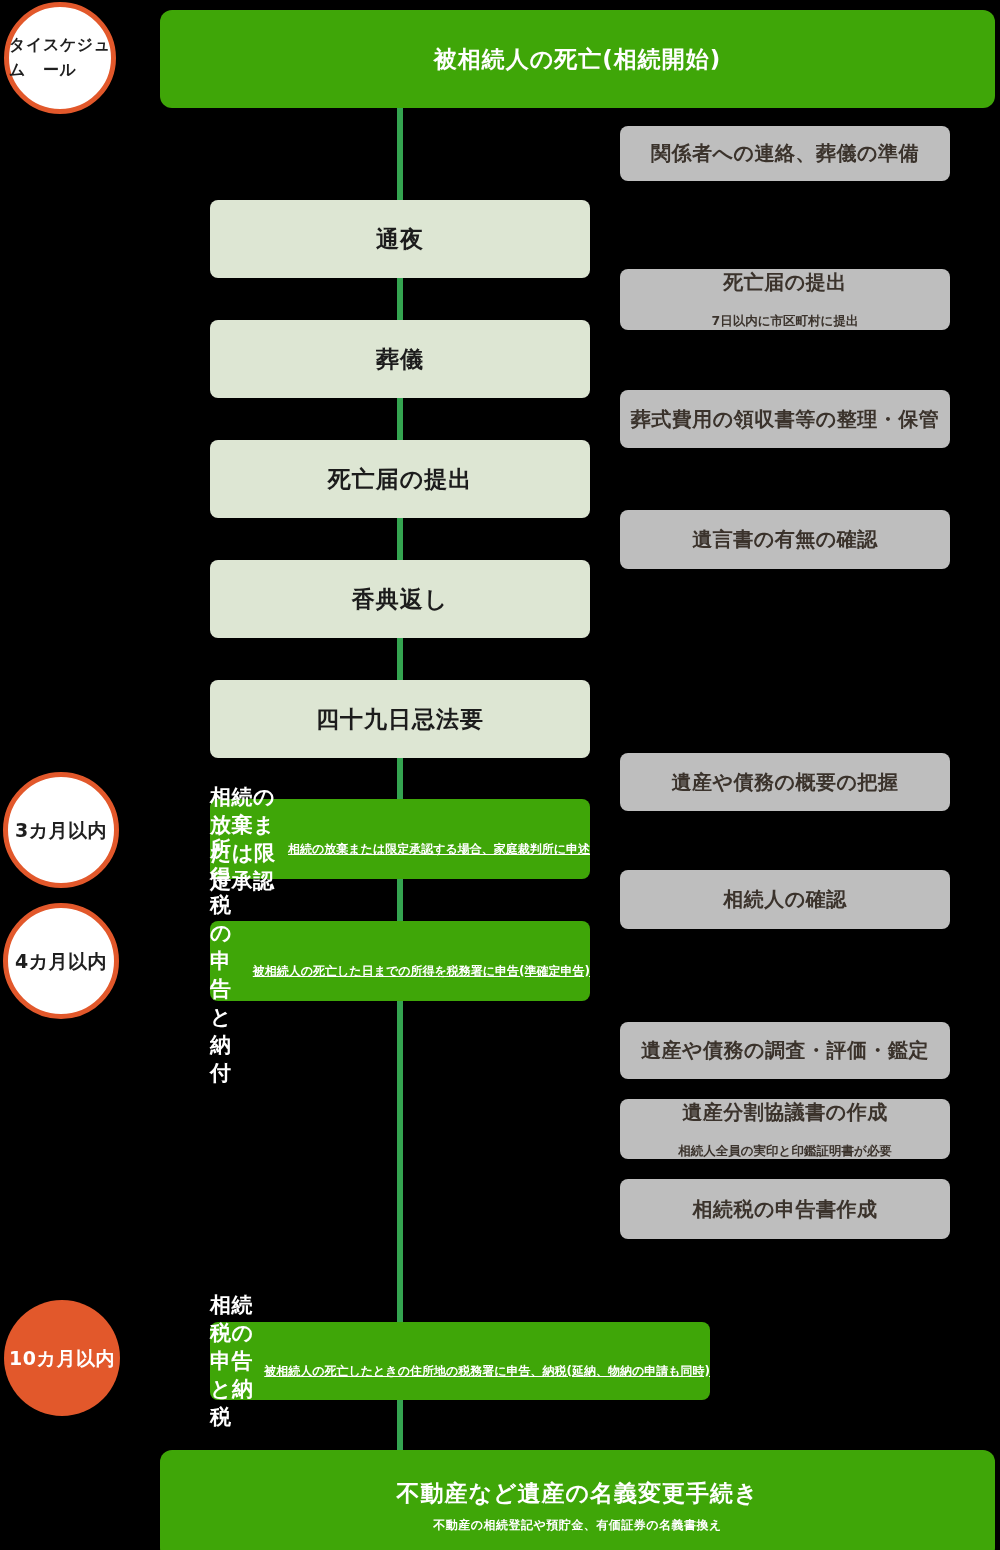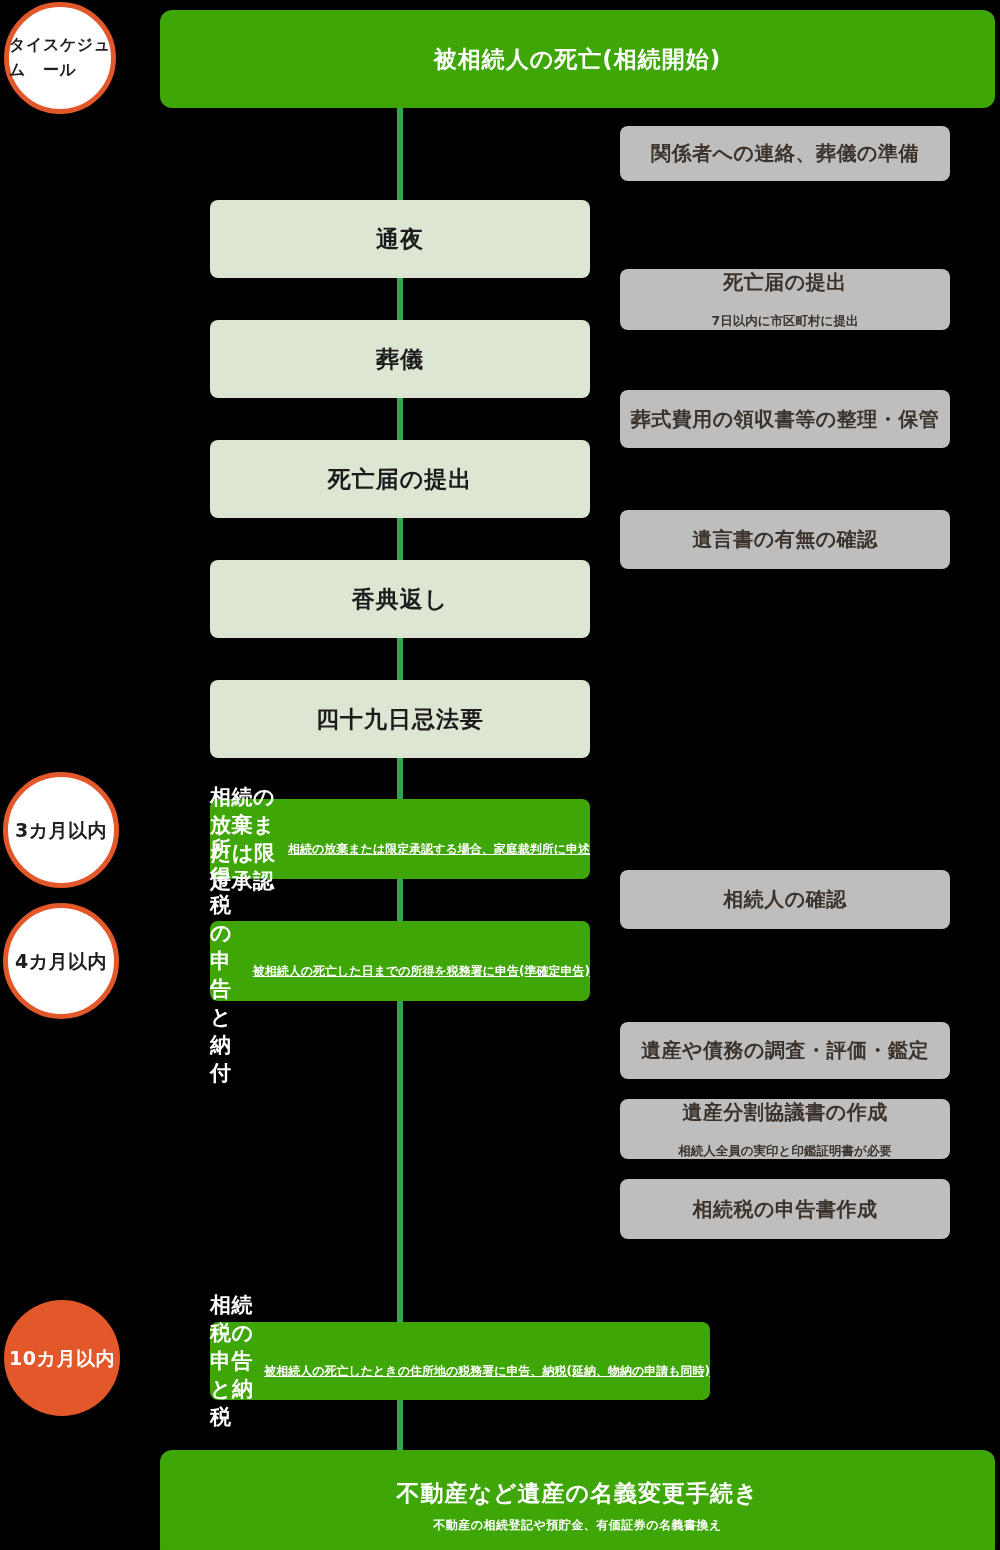--- a/index.html
+++ b/index.html
@@ -95,20 +95,23 @@
   <div class="task" style="top:269px;height:61px">
     <div class="ttitle">死亡届の提出</div>
     <div class="tsub">7日以内に市区町村に提出</div>
   </div>
   <div class="task" style="top:390px;height:58px">
     <div class="ttitle">葬式費用の領収書等の整理・保管</div>
   </div>
   <div class="task" style="top:510px;height:59px">
     <div class="ttitle">遺言書の有無の確認</div>
   </div>
+  <div class="task" style="top:753px;height:58px">
+    <div class="ttitle">遺産や債務の概要の把握</div>
+  </div>
   <div class="task" style="top:870px;height:59px">
     <div class="ttitle">相続人の確認</div>
   </div>
   <div class="task" style="top:1022px;height:57px">
     <div class="ttitle">遺産や債務の調査・評価・鑑定</div>
   </div>
   <div class="task" style="top:1099px;height:60px">
     <div class="ttitle">遺産分割協議書の作成</div>
     <div class="tsub">相続人全員の実印と印鑑証明書が必要</div>
   </div>

